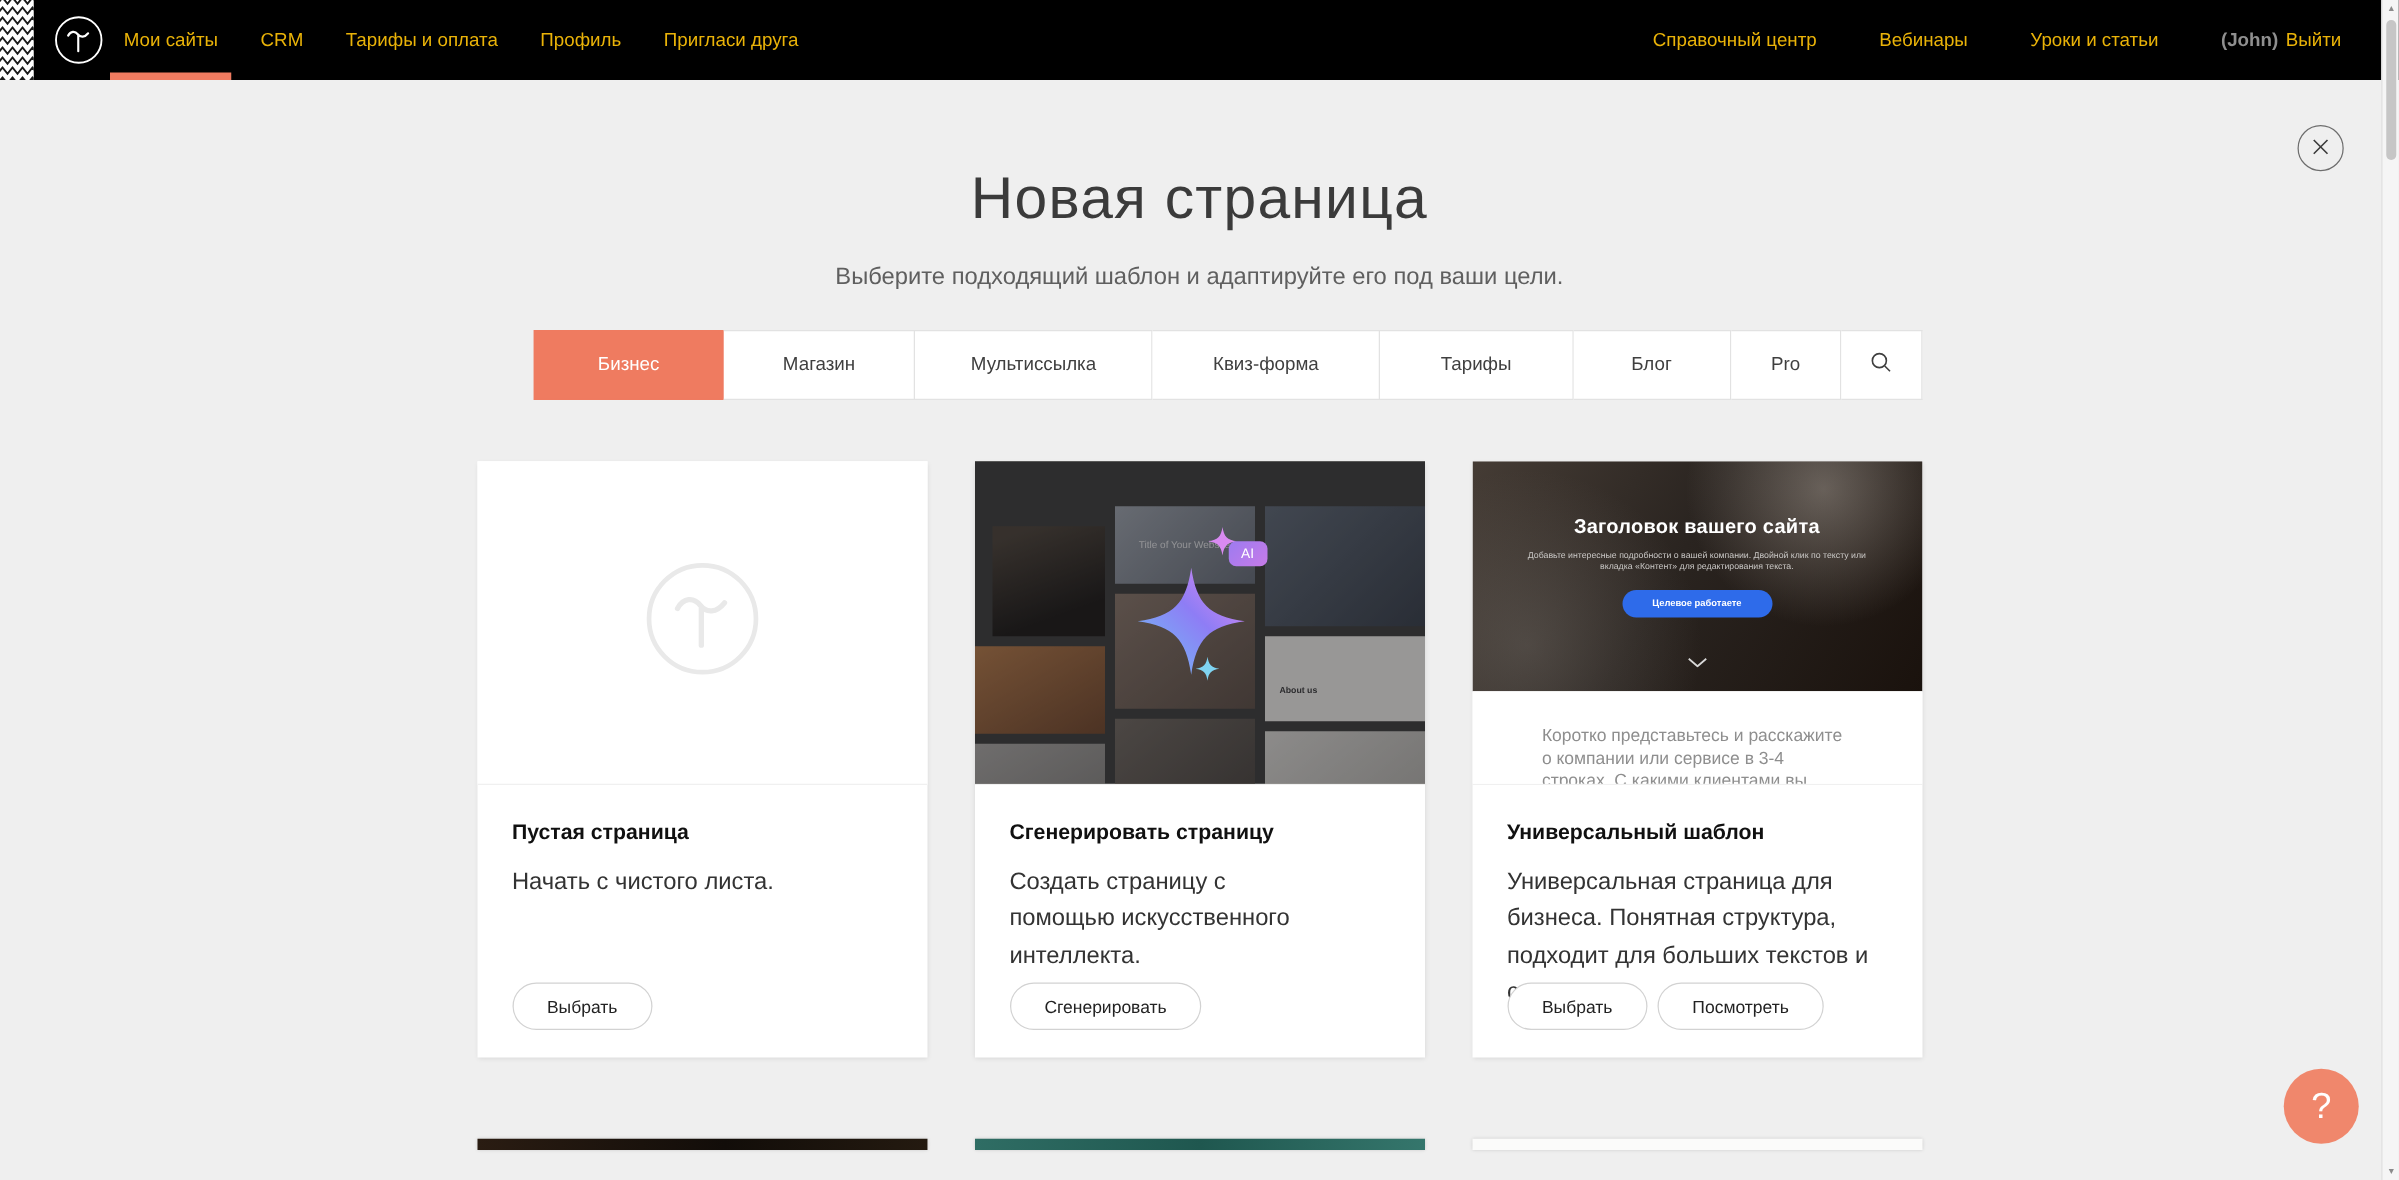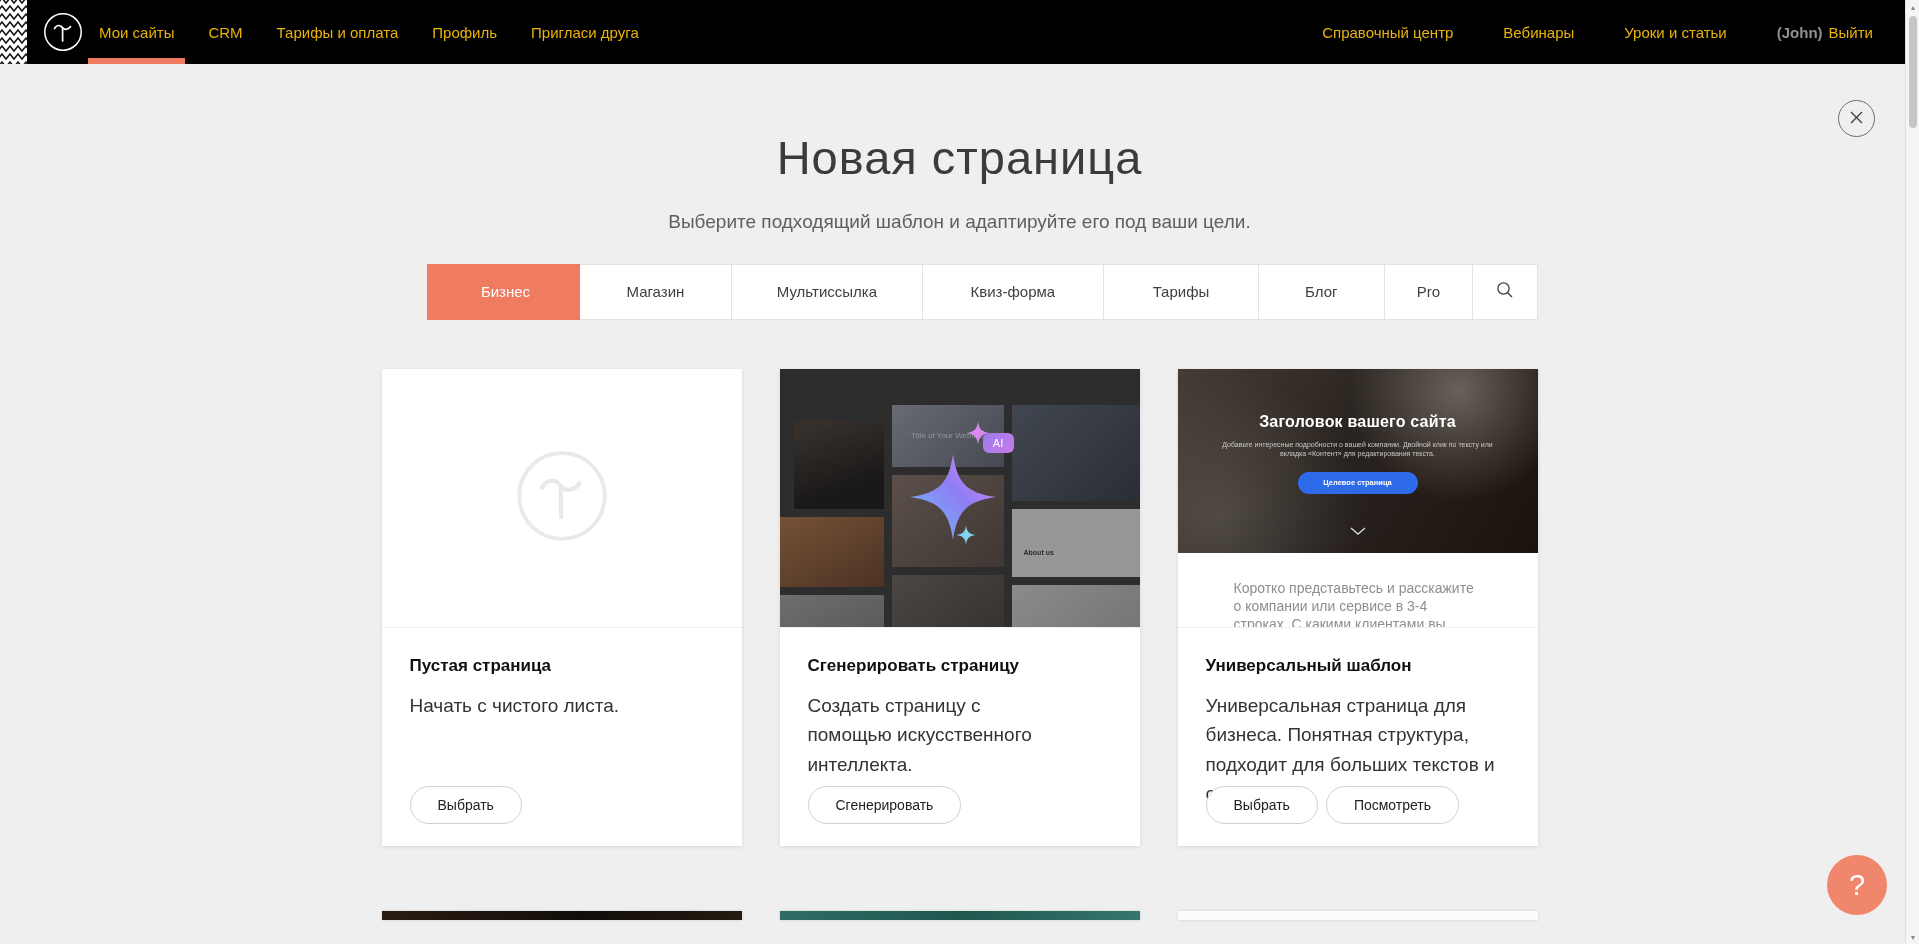--- a/index.html
+++ b/index.html
@@ -45,21 +45,21 @@
   .page-subtitle{
     margin-top:27px;text-align:center;font-size:19px;font-weight:300;color:#5f5f5f;
   }
   
   .tabs{display:flex;margin-top:31px;height:56px;}
   .tab{
     background:#fff;border:1px solid #e2e2e2;border-left:none;
     display:flex;align-items:center;justify-content:center;
     font-size:15px;color:#3f3f3f;cursor:pointer;white-space:nowrap;
   }
-  .tab:first-child{border-left:6px solid #4c1d95;margin-left:45px;}
+  .tab:first-child{border-left:1px solid #4c1d95;margin-left:45px;}
   .tab.active{background:var(--accent-orange);border-color:var(--accent-orange);color:#fff;}
   
   .cards{display:flex;gap:38px;margin-top:49px;}
   .card{
     width:360px;height:477px;background:#fff;position:relative;
     box-shadow:0 1px 4px rgba(0,0,0,.10);
   }
   .card-preview{height:259px;position:relative;overflow:hidden;border-bottom:1px solid #f0f0f0;}
   .card-info{padding:28px 28px 0 28px;}
   .card-title{font-size:17px;font-weight:700;color:#101010;}
@@ -276,21 +276,21 @@
       <div class="card-buttons">
         <button class="pill-btn">Сгенерировать</button>
       </div>
     </div>
 
     <div class="card">
       <div class="card-preview">
         <div class="tpl-hero">
           <div class="tpl-hero-title">Заголовок вашего сайта</div>
           <div class="tpl-hero-sub">Добавьте интересные подробности о вашей компании. Двойной клик по тексту или вкладка «Контент» для редактирования текста.</div>
-          <div class="tpl-hero-btn">Целевое страница</div>
+          <div class="tpl-hero-btn">Целевое работаете</div>
           <div class="tpl-hero-chevron">
             <svg width="16" height="8" viewBox="0 0 16 8">
                 <path d="M1,1 L8,7 L15,1" fill="none" stroke="#d8d8d8" stroke-width="1.4"></path>
               </svg>
           </div>
         </div>
         <div class="tpl-body">
           <div class="tpl-body-text">Коротко представьтесь и расскажите о компании или сервисе в 3-4 строках. С какими клиентами вы работаете, что вас вдохновляет. Чем гордится ваша команда, какие у нее ценности и мотивация.</div>
         </div>
       </div>

